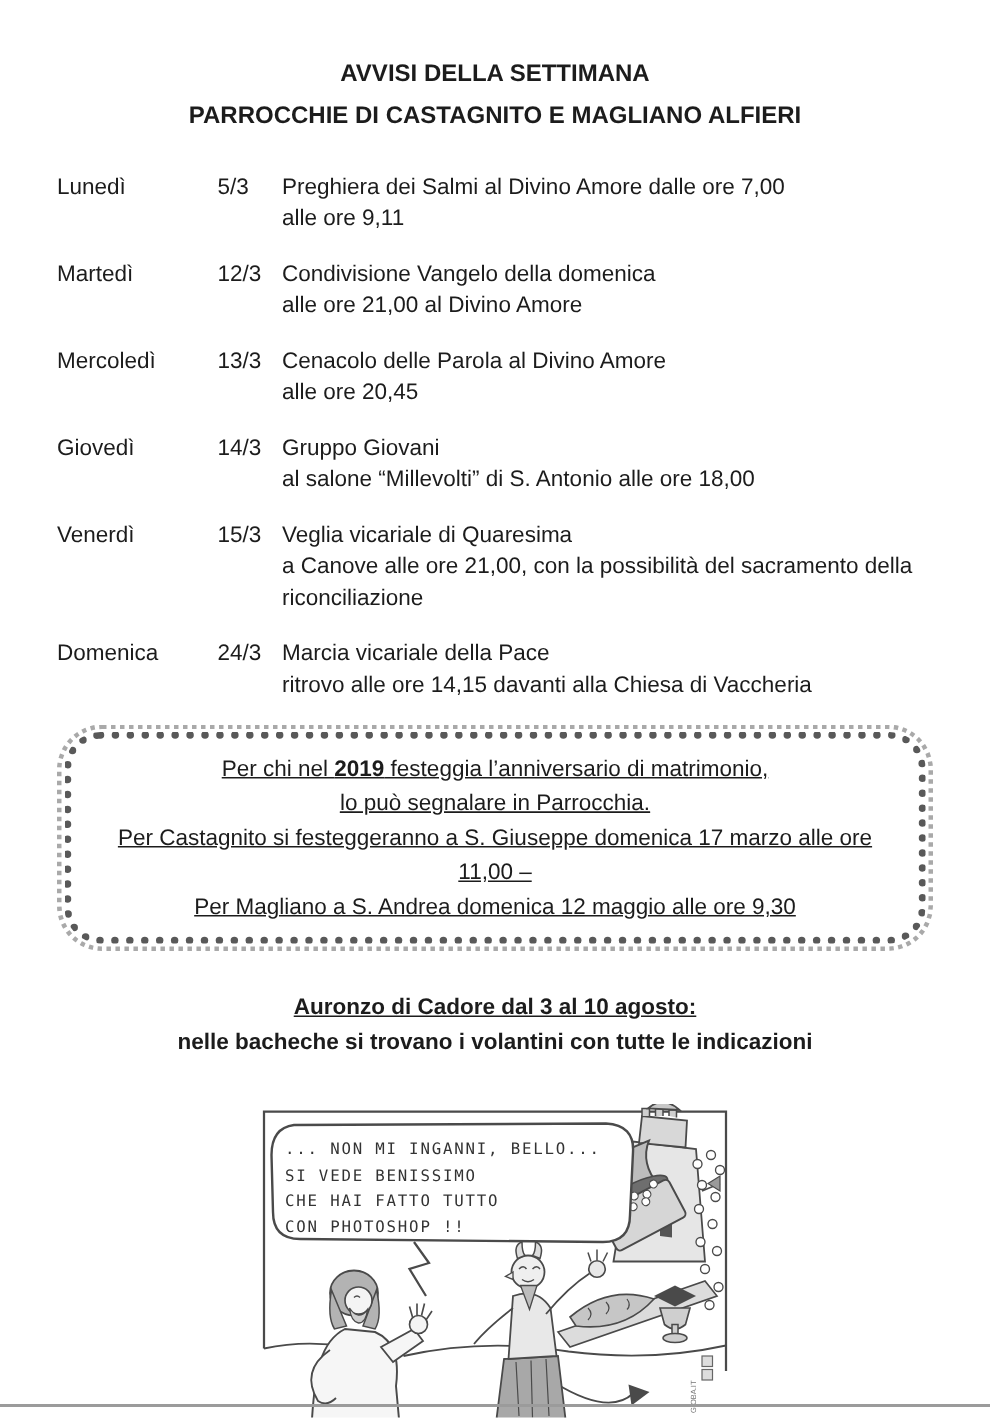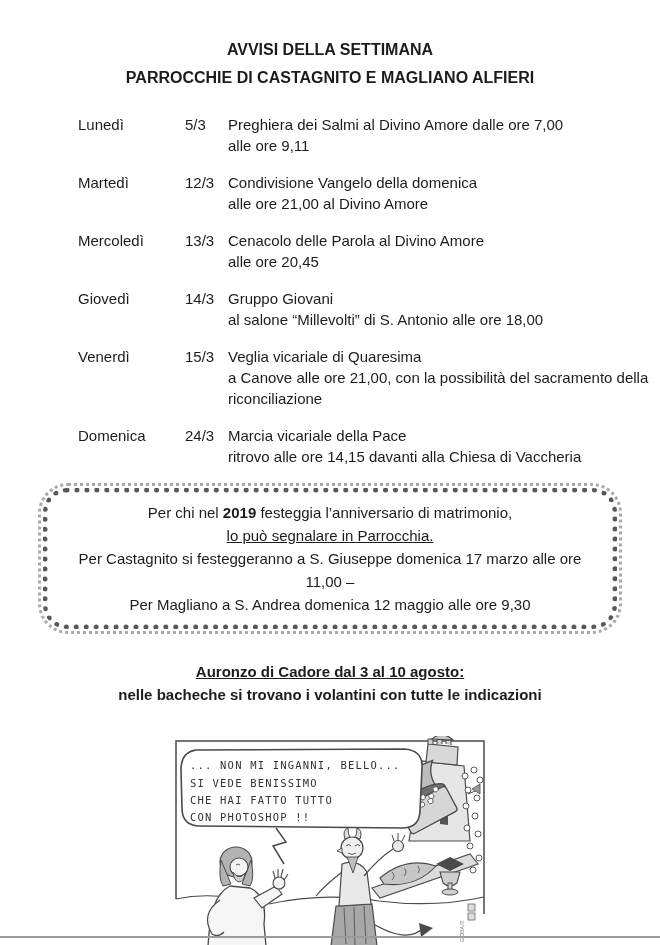--- a/index.html
+++ b/index.html
@@ -11,32 +11,32 @@
   }
   *{margin:0;padding:0;box-sizing:border-box;}
   html,body{background:#ffffff;}
   body{
     width:660px;height:945px;position:relative;overflow:hidden;
     font-family:"Liberation Sans",sans-serif;color:var(--text);
     font-size:15px;
   }
   .page{width:660px;height:832px;position:relative;}
   header{padding-top:36px;text-align:center;font-weight:bold;font-size:16px;line-height:28px;}
-  .schedule{margin-top:22px;margin-left:40px;}
+  .schedule{margin-top:22px;}
   .srow{display:grid;grid-template-columns:107px 43px 434px;margin:0 0 16px 38px;line-height:21px;}
   .srow .day{}
   .srow .date{}
   .srow .desc b{font-weight:normal;}
   .dash-outer{
     margin:14px 0 0 38px;width:584px;
     border:3px dotted var(--box-outer);border-radius:30px;padding:2px;
   }
   .dash-inner{
     border:5px dotted var(--box-inner);border-radius:24px;
-    padding:8px 14px;text-align:center;line-height:23px;
+    padding:8px 14px;text-align:center;line-height:23px;text-decoration:underline;
   }
   .dash-inner b{font-weight:bold;}
   .dash-inner u{text-decoration:underline;}
   .notice{margin-top:26px;text-align:center;font-weight:bold;line-height:23px;}
   .notice u{text-decoration:underline;}
   .cartoon-wrap{width:312px;margin:30px auto 0;}
   .bottom-rule{position:absolute;left:0;top:936px;width:660px;height:2px;background:var(--rule);}
   svg text.bubble{
     font-family:"DejaVu Sans Mono",monospace;font-size:10.5px;letter-spacing:1.2px;fill:#333;
   }

